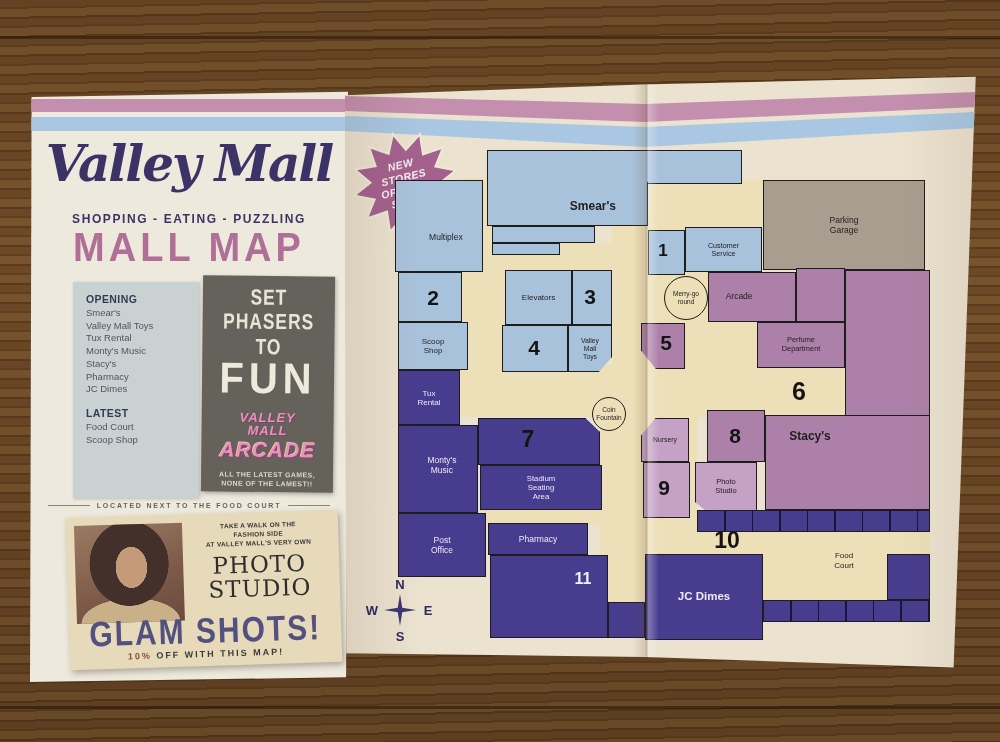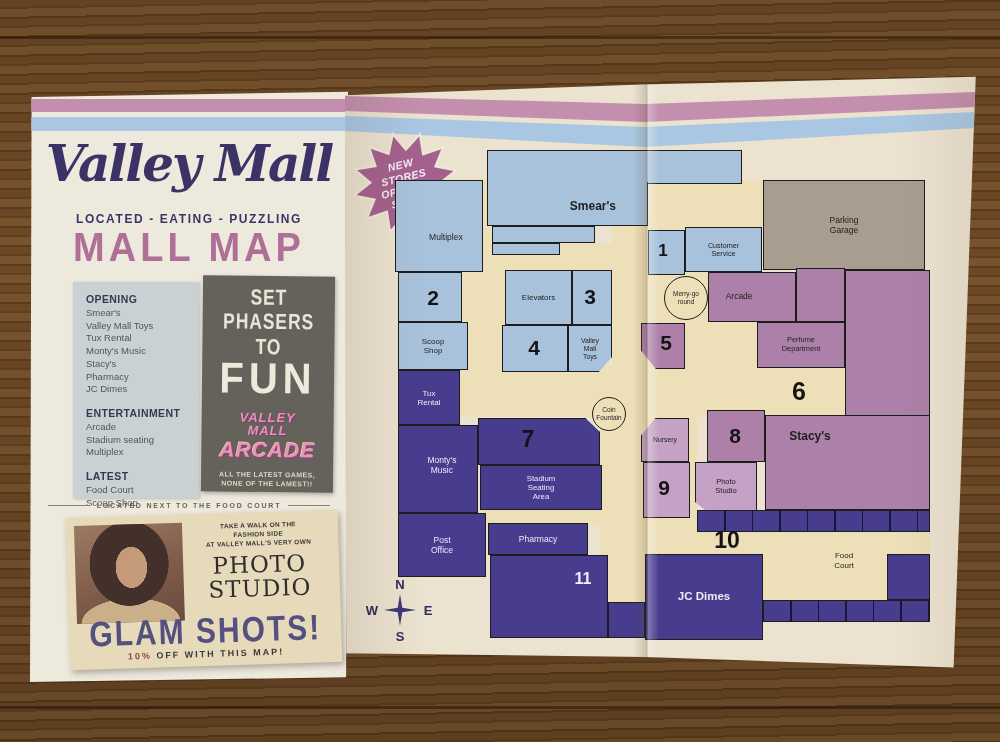--- a/index.html
+++ b/index.html
@@ -108,40 +108,34 @@
 <body>
 
 <div id="page">
   <div class="wood-seam" style="top:36px"></div>
   <div class="wood-seam" style="top:706px"></div>
 
   <div id="panel-cover" class="panel">
     <div id="cover-stripe-pink" class="cover-stripe"></div>
     <div id="cover-stripe-blue" class="cover-stripe"></div>
     <div id="logo">Valley Mall</div>
-    <div id="tagline">LOCATED - EATING - PUZZLING</div>
+    <div id="tagline">SHOPPING - EATING - PUZZLING</div>
     <div id="cover-title">MALL MAP</div>
 
     <div id="directory">
       <div>
           <div class="dir-section">
             <div class="dir-heading">OPENING</div>
             <div class="dir-item">Smear's</div>
             <div class="dir-item">Valley Mall Toys</div>
             <div class="dir-item">Tux Rental</div>
             <div class="dir-item">Monty's Music</div>
             <div class="dir-item">Stacy's</div>
             <div class="dir-item">Pharmacy</div>
             <div class="dir-item">JC Dimes</div>
-          </div>
-          <div class="dir-section">
-            <div class="dir-heading">ENTERTAINMENT</div>
-            <div class="dir-item">Arcade</div>
-            <div class="dir-item">Stadium seating</div>
-            <div class="dir-item">Multiplex</div>
           </div>
           <div class="dir-section">
             <div class="dir-heading">LATEST</div>
             <div class="dir-item">Food Court</div>
             <div class="dir-item">Scoop Shop</div>
           </div>
         </div>
     </div>
 
     <div id="arcade-ad">

